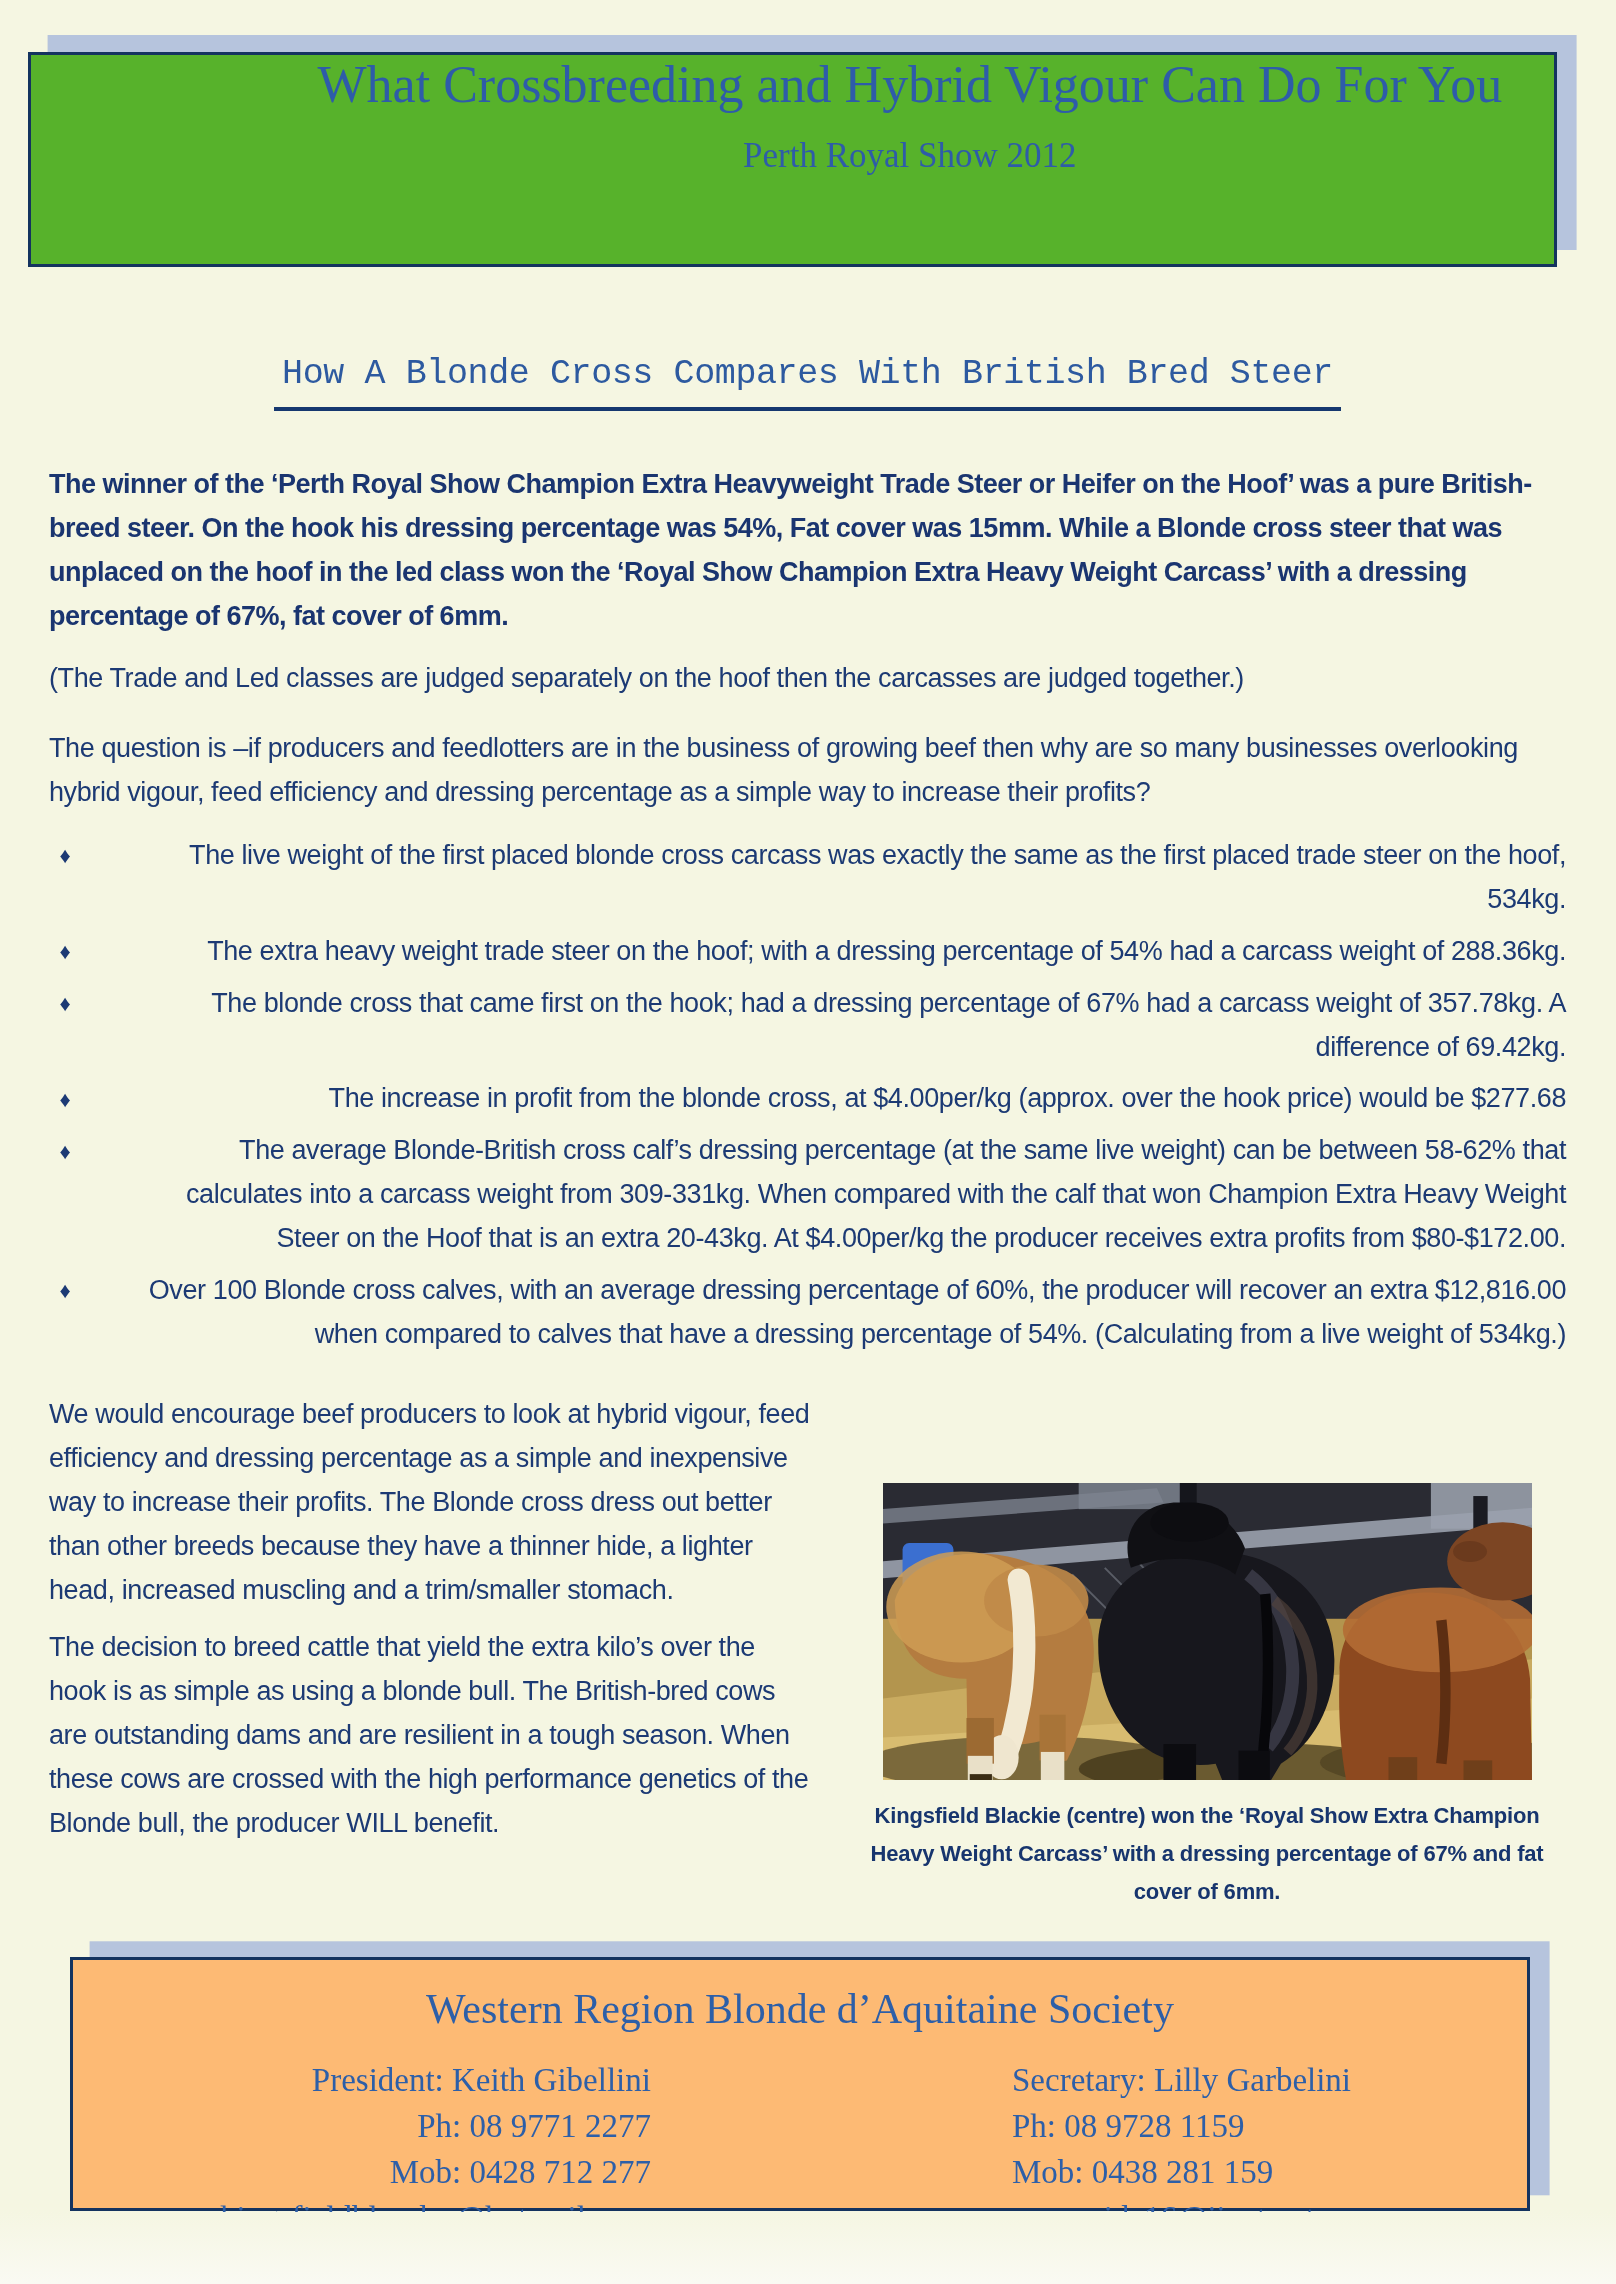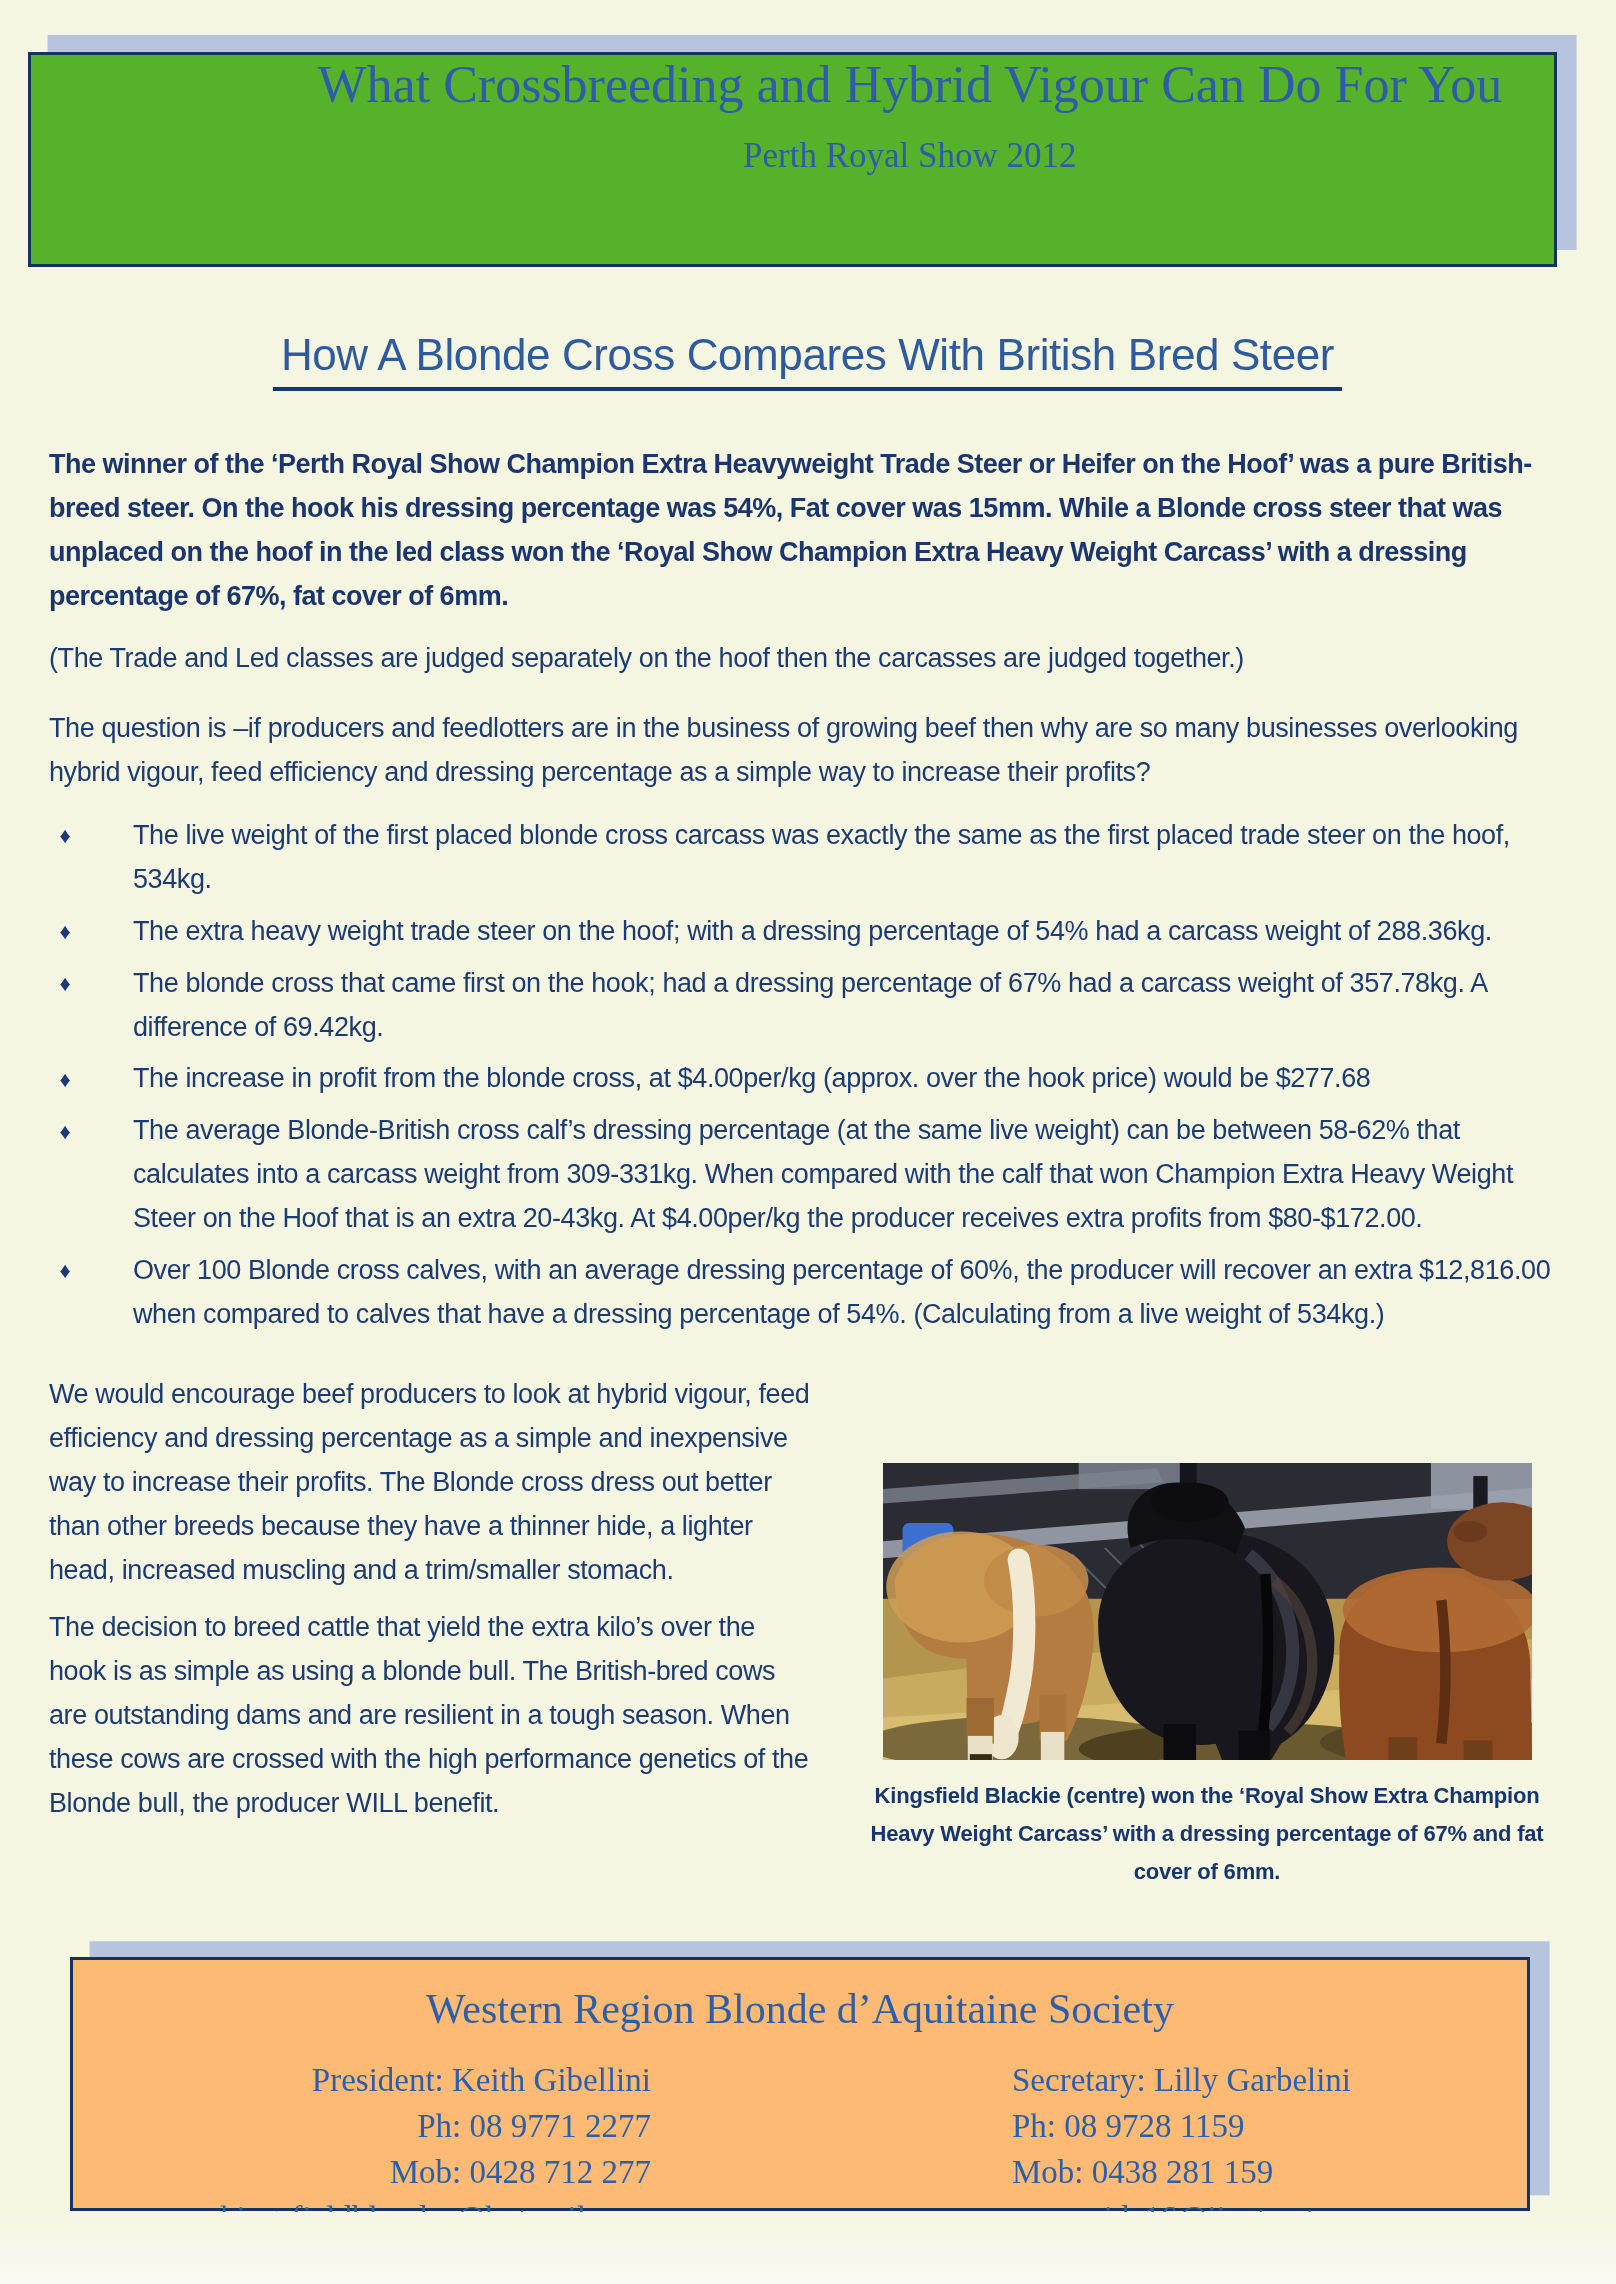--- a/index.html
+++ b/index.html
@@ -40,28 +40,28 @@
   .htitle { font-family:"Liberation Serif", serif; font-size:52px; color:#2e5ca9; white-space:nowrap; }
   .hsub   { font-family:"Liberation Serif", serif; font-size:35px; color:#2e5ca9; }
 
   
   .content {
     position:absolute; top:329px; left:49px; width:1517px;
     color:#1c3a74; font-size:27px; line-height:44px; letter-spacing:-0.4px;
   }
   .heading-wrap { text-align:center; }
   .heading {
-    display:inline-block; font-family:Liberation Sans, sans-serif;
-    font-size:44px; line-height:51px; color:#2d5aa0;
-    border-bottom:4.6px solid #16386f; padding:0 7.8px 6.5px;
+    display:inline-block; font-family:Liberation Mono, monospace;
+    font-size:35px; line-height:51px; color:#2d5aa0;
+    border-bottom:4.6px solid #16386f; padding:0 7.8px 6.5px;margin-top:20px;
   }
   .intro { margin-top:51px; font-weight:bold; font-size:27px; letter-spacing:-0.5px; color:#1a3570; }
   .p-note { margin-top:18px; }
   .p-question { margin-top:26px; }
-  ul.bullets { margin:19.6px 0 0; padding:0; list-style:none; }
+  ul.bullets { margin:19.6px 0 0; padding:0; list-style:none;text-align:right; }
   .bullets li { position:relative; padding-left:84px; margin-bottom:7.8px; }
   .bullets li::before {
     content:"♦"; position:absolute; left:10.4px; top:1.3px;
     font-size:22px; color:#1c3a74;
   }
   .p-encourage { margin-top:36px; }
   .p-decision { margin-top:13px; }
 
   figure.photo-fig {
     float:right; width:718px; margin:91px 0 13px 33px; text-align:center;

